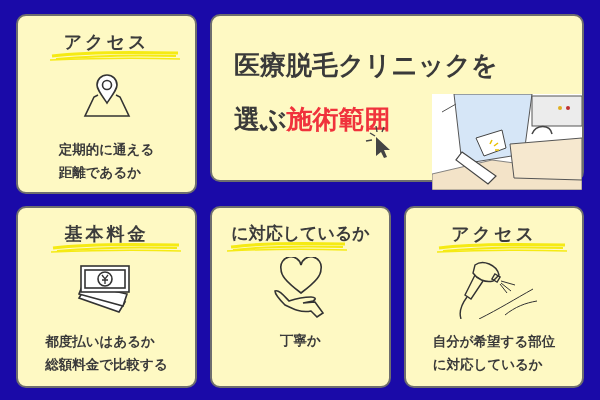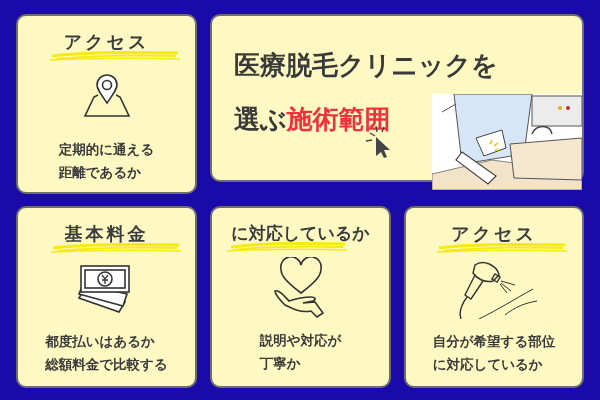--- a/index.html
+++ b/index.html
@@ -110,21 +110,20 @@
       <path d="M10 12 Q70 9 130 11" stroke="#f5ea14" stroke-width="1.5" fill="none"></path>
     </svg>
   </div>
   <div class="icon">
     <svg width="60" height="62" viewBox="0 0 60 62" fill="none" stroke="#333" stroke-width="1.6">
       <path d="M30 36 C14 24 10 18 10 12 A9 9 0 0 1 30 8 A9 9 0 0 1 50 12 C50 18 46 24 30 36 Z"></path>
       <path d="M4 34 C8 32 14 40 18 44 C24 42 32 40 40 40 C44 40 46 42 42 44 L32 46 L44 45 L52 56 L46 60 L40 54 C30 56 22 52 14 48 C10 44 4 38 4 34 Z"></path>
     </svg>
   </div>
   <div class="desc">
-    <div>説明や対応が</div>
     <div>丁寧か</div>
   </div>
 </div>
 
 <div class="card" style="left:404px; top:206px; width:180px; height:182px;">
   <div class="title">
     <span>アクセス</span>
     <svg class="hl" viewBox="0 0 130 14" preserveAspectRatio="none">
       <path d="M2 8 Q40 3 128 5" stroke="#f5ea14" stroke-width="3" fill="none"></path>
       <path d="M6 11 Q60 6 126 8" stroke="#f5ea14" stroke-width="2" fill="none"></path>

